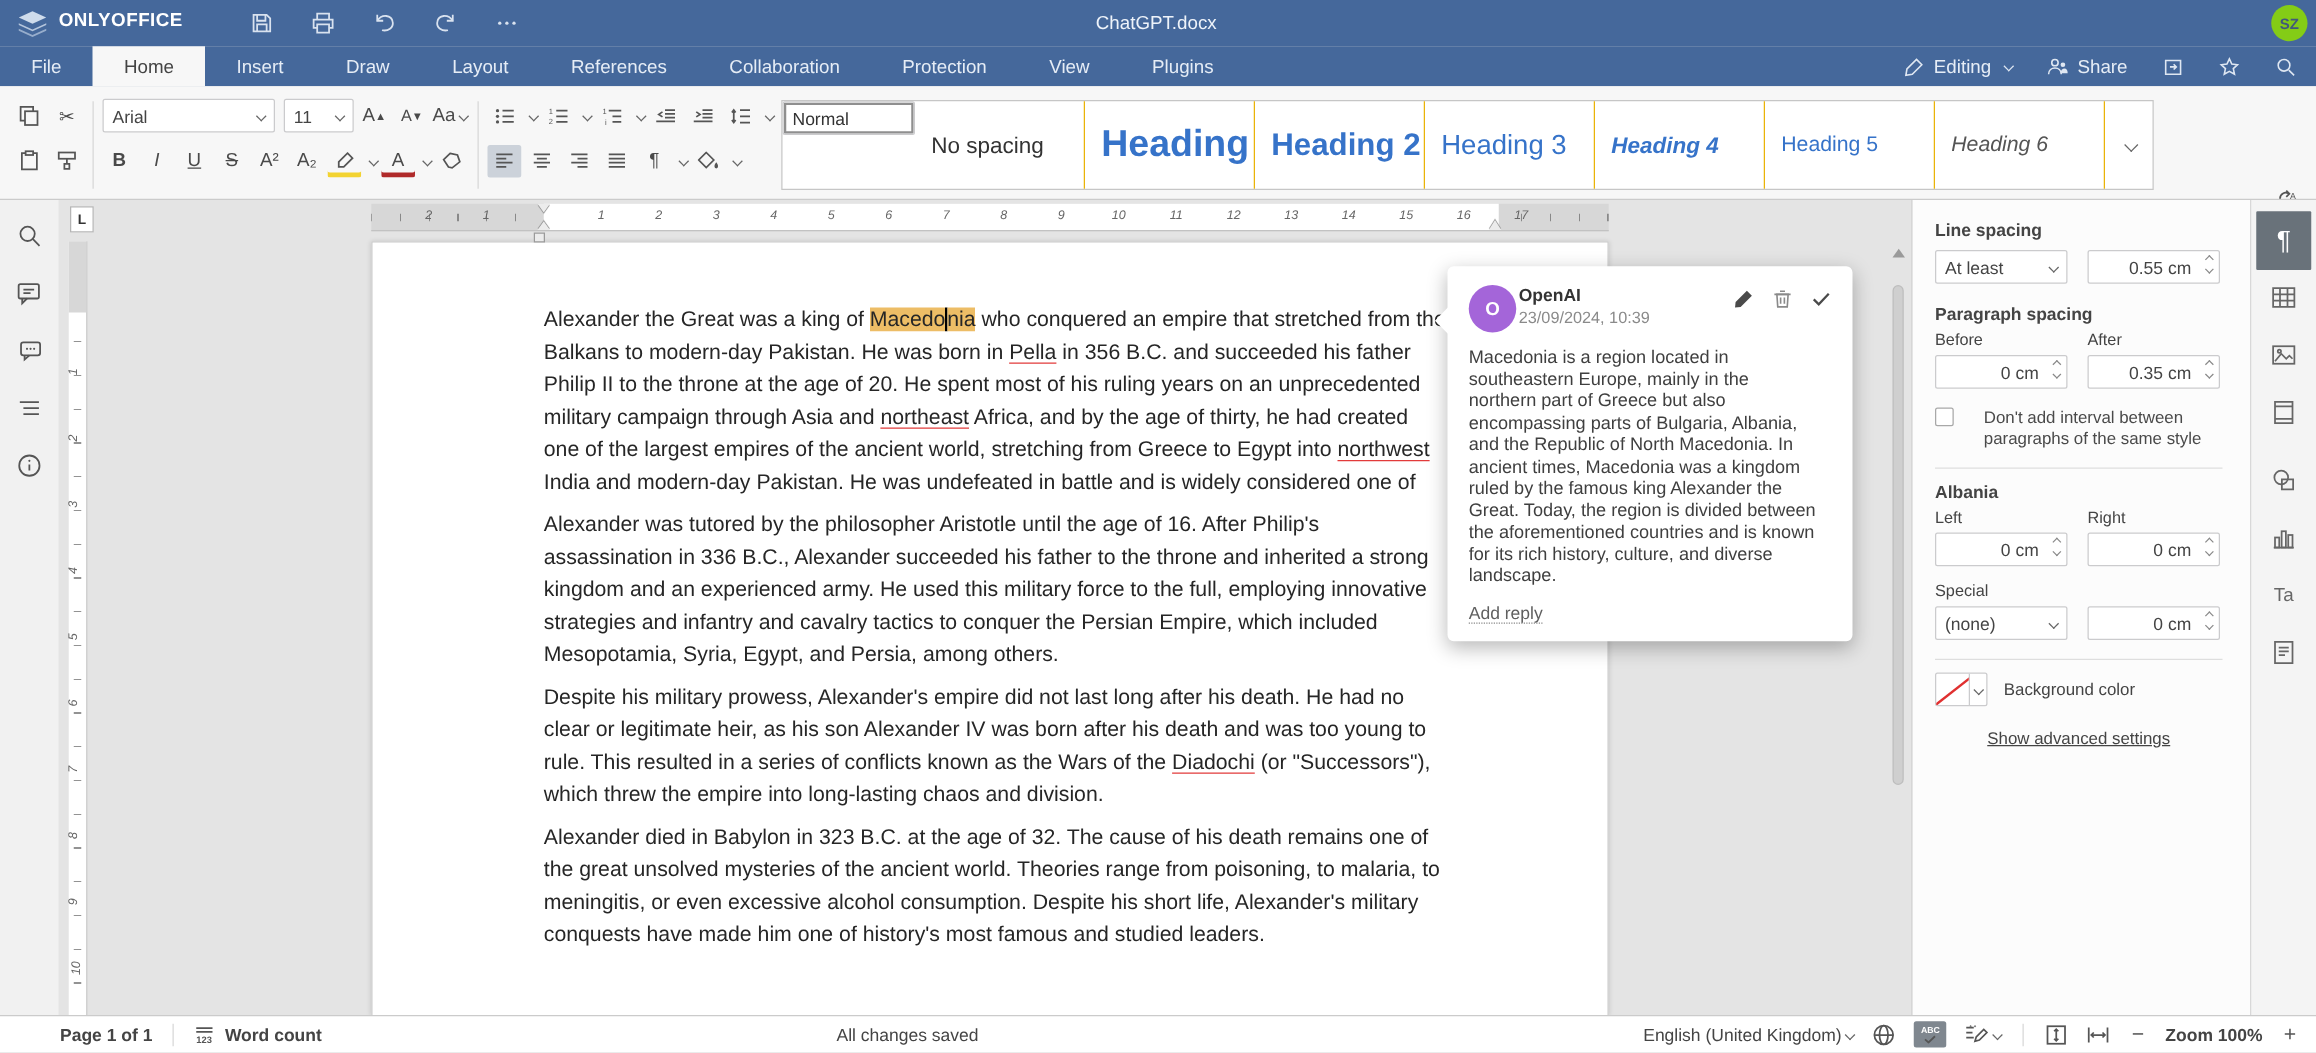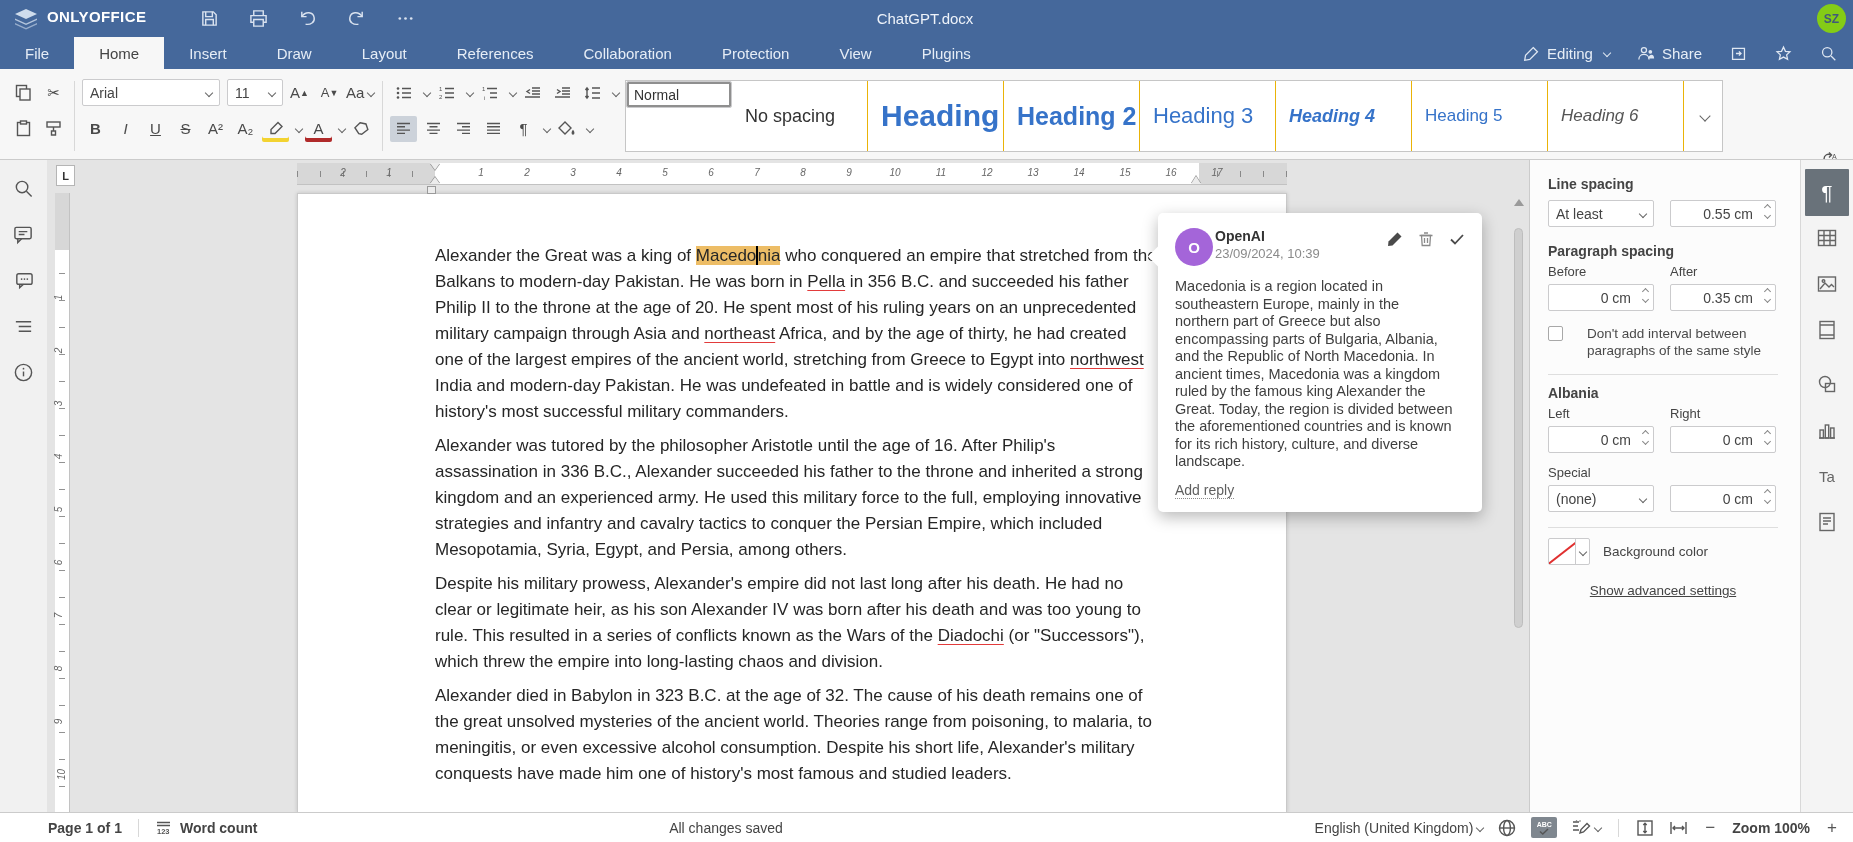--- a/index.html
+++ b/index.html
@@ -490,21 +490,20 @@
 
   <div class="page">
     <div class="doctext">
       <div class="para">
         <div class="ln"><span>Alexander the Great was a king of </span><span class="hl">Macedo</span><span class="caret"></span><span class="hl">nia</span><span> who conquered an empire that stretched from the</span></div>
         <div class="ln"><span>Balkans to modern-day Pakistan. He was born in </span><span class="sp">Pella</span><span> in 356 B.C. and succeeded his father</span></div>
         <div class="ln">Philip II to the throne at the age of 20. He spent most of his ruling years on an unprecedented</div>
         <div class="ln"><span>military campaign through Asia and </span><span class="sp">northeast</span><span> Africa, and by the age of thirty, he had created</span></div>
         <div class="ln"><span>one of the largest empires of the ancient world, stretching from Greece to Egypt into </span><span class="sp">northwest</span><span></span></div>
         <div class="ln">India and modern-day Pakistan. He was undefeated in battle and is widely considered one of</div>
-        <div class="ln">history's most successful military commanders.</div>
       </div>
       <div class="para">
         <div class="ln">Alexander was tutored by the philosopher Aristotle until the age of 16. After Philip's</div>
         <div class="ln">assassination in 336 B.C., Alexander succeeded his father to the throne and inherited a strong</div>
         <div class="ln">kingdom and an experienced army. He used this military force to the full, employing innovative</div>
         <div class="ln">strategies and infantry and cavalry tactics to conquer the Persian Empire, which included</div>
         <div class="ln">Mesopotamia, Syria, Egypt, and Persia, among others.</div>
       </div>
       <div class="para">
         <div class="ln">Despite his military prowess, Alexander's empire did not last long after his death. He had no</div>

